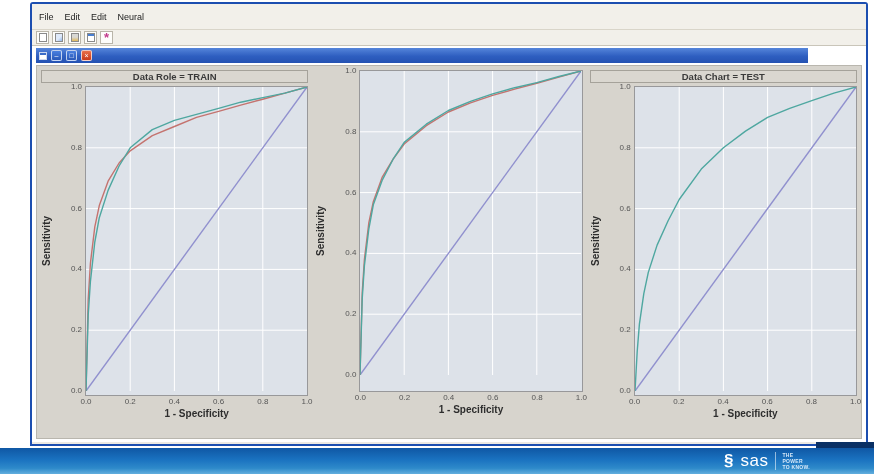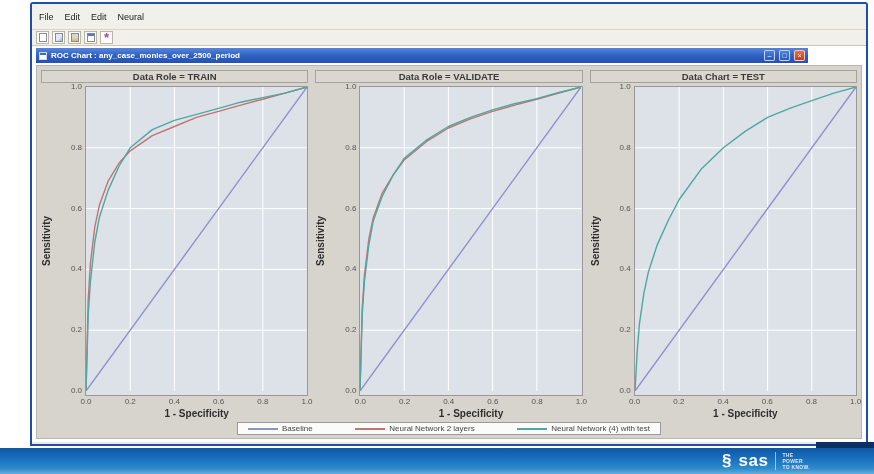--- a/index.html
+++ b/index.html
@@ -84,21 +84,21 @@
   .legend-label { font-size:8px; color:#444; white-space:nowrap; }
 
   
   .banner { position:absolute; left:0; right:0; bottom:0; height:26px;
             background:linear-gradient(180deg,#0f57a4 0%,#1a72c0 45%,#2e8aca 78%,#62aede 100%);
             display:flex; align-items:center; justify-content:flex-end; padding-right:64px; }
   .corner-block { position:absolute; right:0; bottom:26px; width:58px; height:6px;
                   background:#0a3064; }
   .sas-logo { display:flex; align-items:center; gap:7px; color:#ffffff; }
   .sas-swirl { font-size:17px; font-weight:bold; line-height:16px; }
-  .sas-text { font-size:17px; font-weight:bold; letter-spacing:0.5px; line-height:16px; }
+  .sas-text { font-size:17px; font-weight:normal; letter-spacing:0.5px; line-height:16px; }
   .tagline { border-left:1px solid rgba(255,255,255,.55); padding-left:6px;
              font-size:5px; line-height:6px; font-weight:bold; color:#d8e9f8;
              letter-spacing:.3px; }
 </style>
 </head>
 <body>
 
 <div class="main-window">
 
 
@@ -124,21 +124,20 @@
       </button>
     <button class="tool-btn">
         <span class="ico run">*</span>
       </button>
   </div>
 
   <div class="mdi">
 
     <div class="inner-titlebar">
       <span class="inner-icon"></span>
-      <span class="inner-title">ROC Chart : any_case_monies_over_2500_period</span>
       <button class="win-btn inner-btn">–</button>
       <button class="win-btn inner-btn">□</button>
       <button class="win-btn inner-btn close">×</button>
     </div>
 
     <div class="chart-area">
       <div class="panels-row">
 
         <div class="panel">
           <div class="panel-header">Data Role = TRAIN</div>
@@ -175,21 +174,20 @@
                 <span style="left: 177.8px;">0.8</span>
                 <span style="left: 222px;">1.0</span>
               </div>
             <div></div>
               <div></div>
             <div class="xlab">1 - Specificity</div>
           </div>
         </div>
 
         <div class="panel">
-          <div class="panel-header">Data Role = VALIDATE</div>
           <div class="panel-grid">
             <div class="ylab">Sensitivity</div>
             <div class="yticks">
                 <span style="top: 300px;">0.0</span>
                 <span style="top: 239.2px;">0.2</span>
                 <span style="top: 178.4px;">0.4</span>
                 <span style="top: 117.6px;">0.6</span>
                 <span style="top: 56.8px;">0.8</span>
                 <span style="top: -4px;">1.0</span>
               </div>
@@ -257,34 +255,20 @@
                 <span style="left: 222px;">1.0</span>
               </div>
             <div></div>
               <div></div>
             <div class="xlab">1 - Specificity</div>
           </div>
         </div>
 
       </div>
 
-      <div class="legend">
-        <span class="legend-item">
-          <span class="legend-swatch" style="background: rgb(144, 144, 206);"></span>
-          <span class="legend-label">Baseline</span>
-        </span>
-        <span class="legend-item">
-          <span class="legend-swatch" style="background: rgb(196, 115, 111);"></span>
-          <span class="legend-label">Neural Network 2 layers</span>
-        </span>
-        <span class="legend-item">
-          <span class="legend-swatch" style="background: rgb(78, 167, 160);"></span>
-          <span class="legend-label">Neural Network (4) with test</span>
-        </span>
-      </div>
     </div>
 
   </div>
 </div>
 
 <div class="corner-block"></div>
 <div class="banner">
   <div class="sas-logo">
     <span class="sas-swirl">§</span>
     <span class="sas-text">sas</span>

